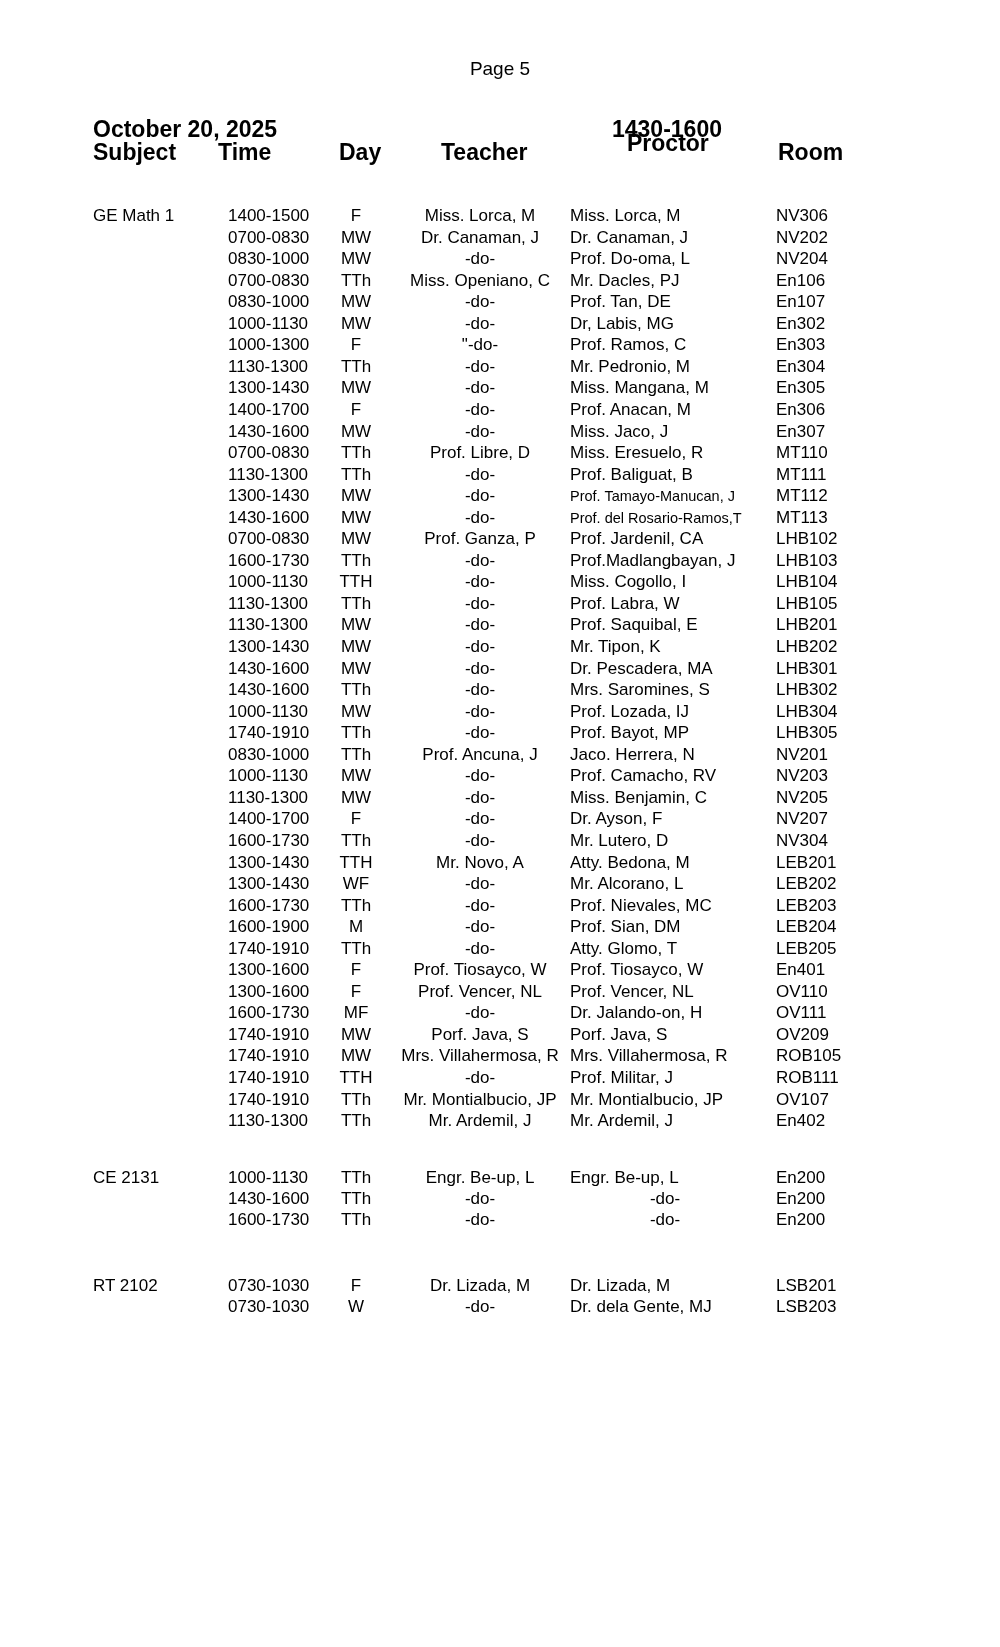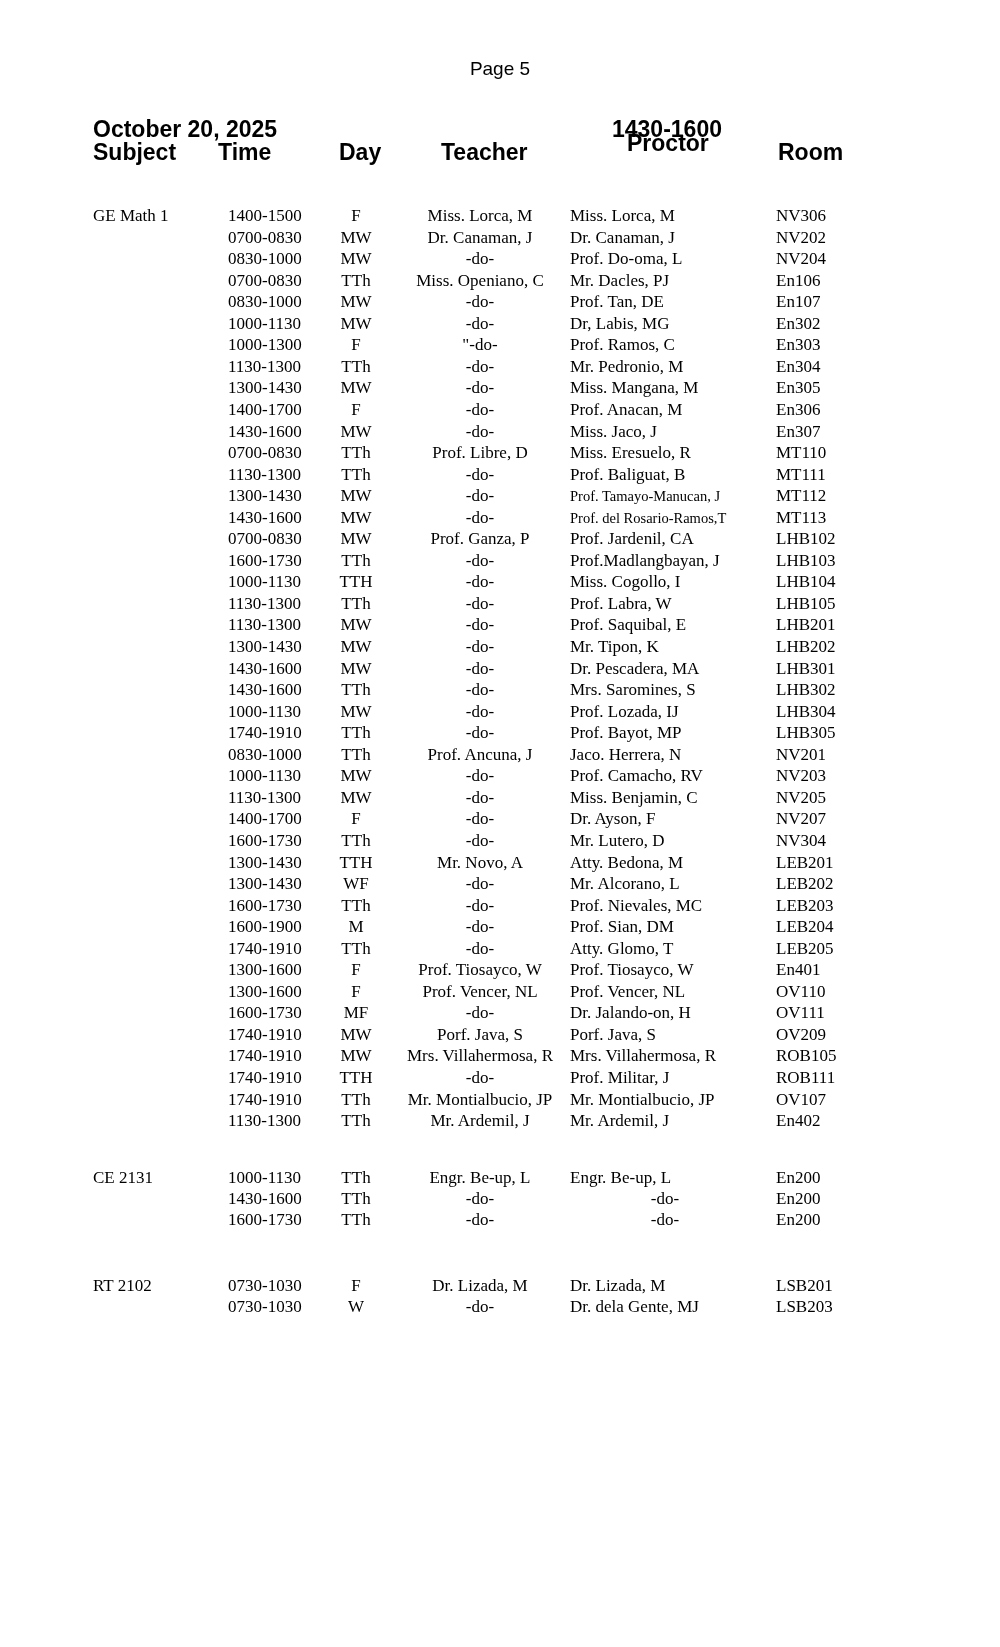--- a/index.html
+++ b/index.html
@@ -3,21 +3,21 @@
 <meta charset="utf-8">
 <style>
   html, body { margin: 0; padding: 0; background: #ffffff; }
   body {
     width: 1000px; height: 1647px; position: relative; overflow: hidden;
     font-family: "Liberation Sans", sans-serif; color: #000000;
     font-size: 17px;
   }
   .page-number { position: absolute; top: 58px; left: 0; width: 1000px; text-align: center; font-size: 19px; }
   .hdr { position: absolute; font-weight: bold; font-size: 23px; white-space: nowrap; }
-  .row { position: absolute; left: 0; width: 918px; height: 22px; font-family: Liberation Serif, serif; }
+  .row { position: absolute; left: 0; width: 918px; height: 22px; }
   .cell { position: absolute; top: 0; white-space: nowrap; line-height: 22px; }
   .c-subject { left: 93px; }
   .c-time { left: 228px; }
   .c-day { left: 325px; width: 62px; text-align: center; }
   .c-teacher { left: 395px; width: 170px; text-align: center; }
   .c-proctor { left: 570px; width: 190px; }
   .c-proctor.center { text-align: center; }
   .c-proctor.small { font-size: 14.5px; }
   .c-room { left: 776px; width: 86px; }
 </style>

